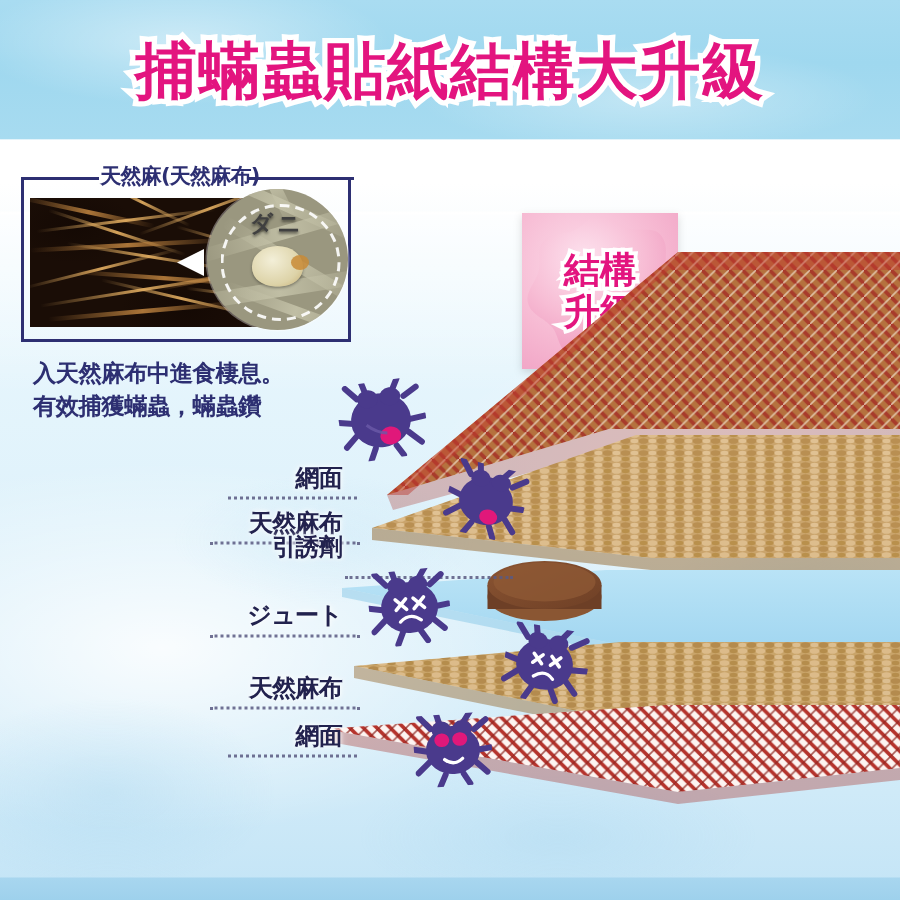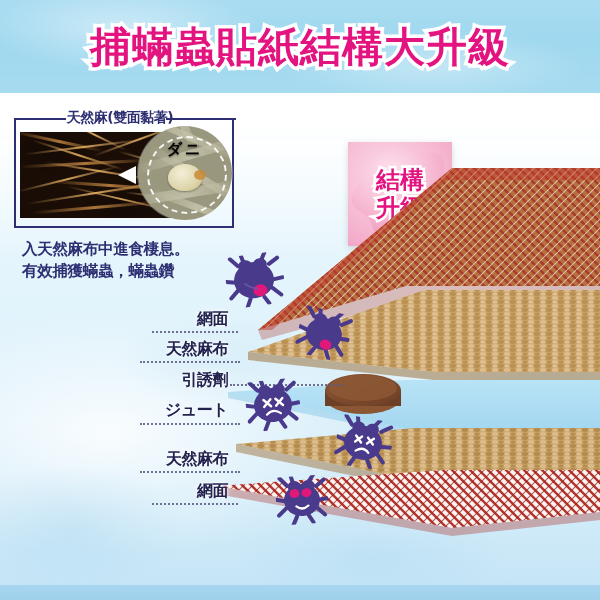--- a/index.html
+++ b/index.html
@@ -94,21 +94,21 @@
   .mag-mite:after{
     content:"";position:absolute;right:-4px;top:6px;width:12px;height:10px;border-radius:50%;
     background:#c98b36;opacity:.85;
   }
   .mag-ellipse{
     position:absolute;left:9px;top:10px;width:76px;height:74px;border-radius:50%;
     border:2px dashed rgba(255,255,255,.9);
   }
   .mag-label{
     position:absolute;left:0;top:14px;width:94px;text-align:center;
-    font-size:15px;font-weight:700;color:#000000;letter-spacing:3px;
+    font-size:15px;font-weight:700;color:#404040;letter-spacing:3px;
     text-shadow:0 1px 2px rgba(0,0,0,.55);
   }
   .mag-caption{
     position:absolute;left:124px;top:104px;width:94px;text-align:center;
     font-size:14px;font-weight:700;color:#1d1d42;letter-spacing:-.5px;
   }
   .pointer{
     position:absolute;left:104px;top:56px;width:0;height:0;
     border-top:9px solid transparent;border-bottom:9px solid transparent;
     border-right:18px solid #ffffff;
@@ -167,21 +167,21 @@
   <div class="bg-bottomband"></div>
 
   <div class="title-wrap">
     <div class="title">捕蟎蟲貼紙結構大升級</div>
   </div>
 
   <div class="inset">
     <div class="inset-frame"></div>
     <div class="inset-frame-topL"></div>
     <div class="inset-frame-topR"></div>
-    <div class="inset-title">天然麻(雙面黏著)</div>
+    <div class="inset-title">天然麻(天然麻布)</div>
 
     <div class="photo">
       <div class="dk" style="left:-10px;top:-6px;width:80px;height:50px;"></div>
       <div class="dk" style="left:60px;top:46px;width:90px;height:56px;"></div>
       <div class="dk" style="left:120px;top:-4px;width:70px;height:44px;"></div>
       <div class="fib2" style="left:-6px;top:8px;width:90px;transform:rotate(12deg);"></div>
       <div class="fib" style="left:4px;top:14px;width:120px;transform:rotate(-7deg);"></div>
       <div class="fib" style="left:10px;top:22px;width:96px;transform:rotate(18deg);"></div>
       <div class="fib2" style="left:0px;top:30px;width:130px;transform:rotate(-3deg);"></div>
       <div class="fib" style="left:24px;top:38px;width:110px;transform:rotate(9deg);"></div>
@@ -325,21 +325,21 @@
     <div class="lbl" style="left:160px;top:309px;width:68px;">網面</div>
     <div class="leader" style="left:152px;top:331px;width:86px;"></div>
   </div>
 
   <div>
     <div class="lbl" style="left:142px;top:339px;width:86px;">天然麻布</div>
     <div class="leader" style="left:140px;top:361px;width:100px;"></div>
   </div>
 
   <div>
-    <div class="lbl" style="left:160px;top:370px;width:68px;">引誘劑</div>
+    <div class="lbl" style="left:160px;top:355px;width:68px;">引誘劑</div>
     <div class="leader" style="left:230px;top:384px;width:112px;"></div>
   </div>
 
   <div>
     <div class="lbl" style="left:142px;top:400px;width:86px;">ジュート</div>
     <div class="leader" style="left:140px;top:423px;width:100px;"></div>
   </div>
 
   <div>
     <div class="lbl" style="left:142px;top:449px;width:86px;">天然麻布</div>

